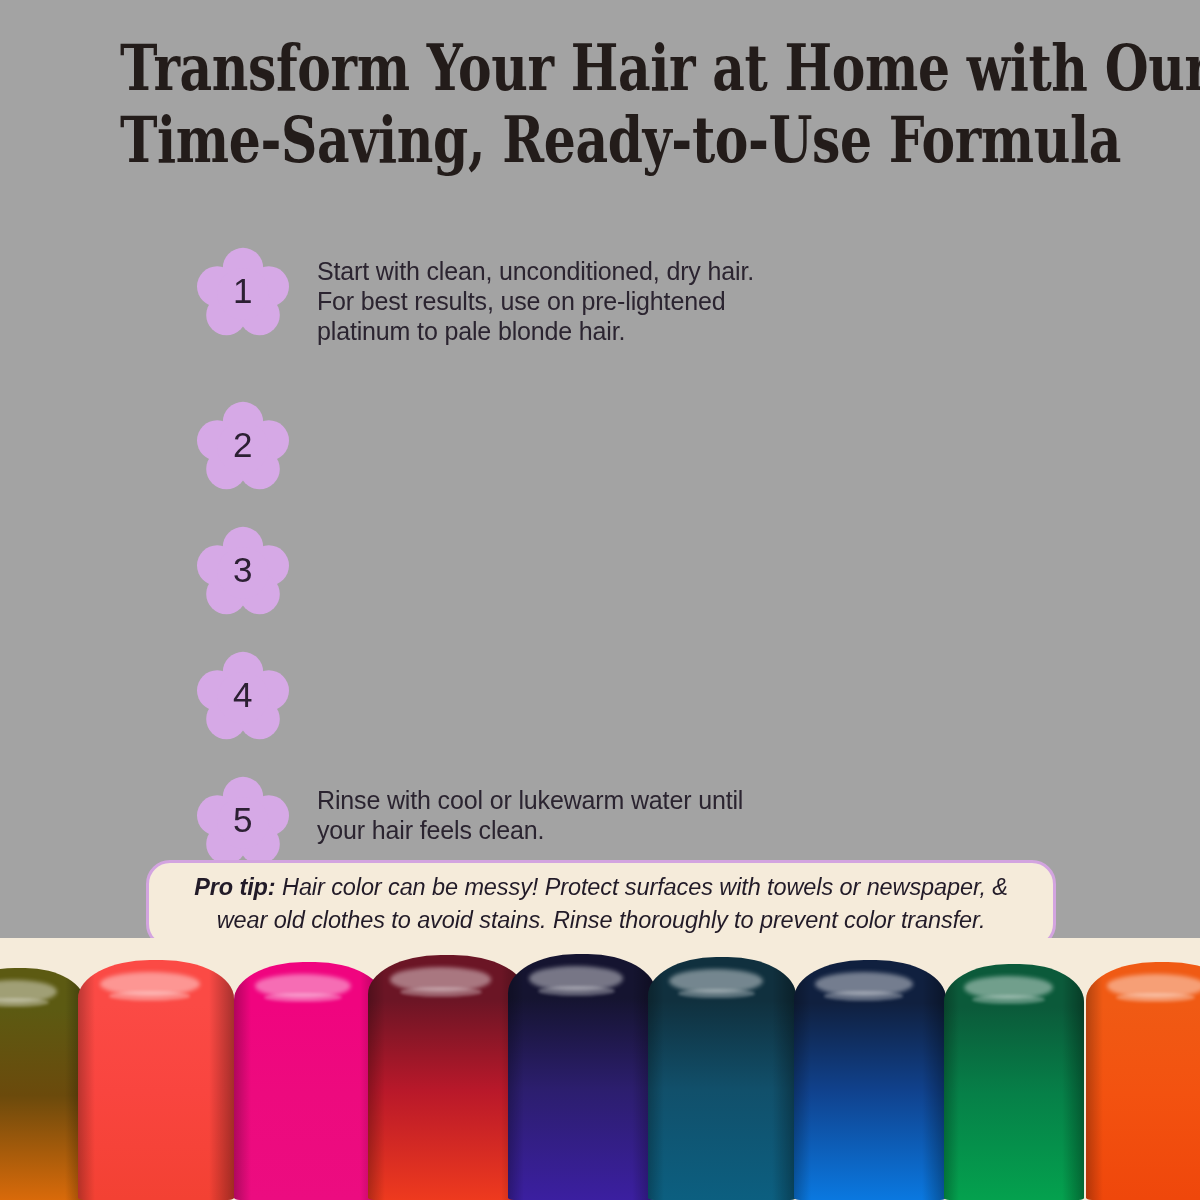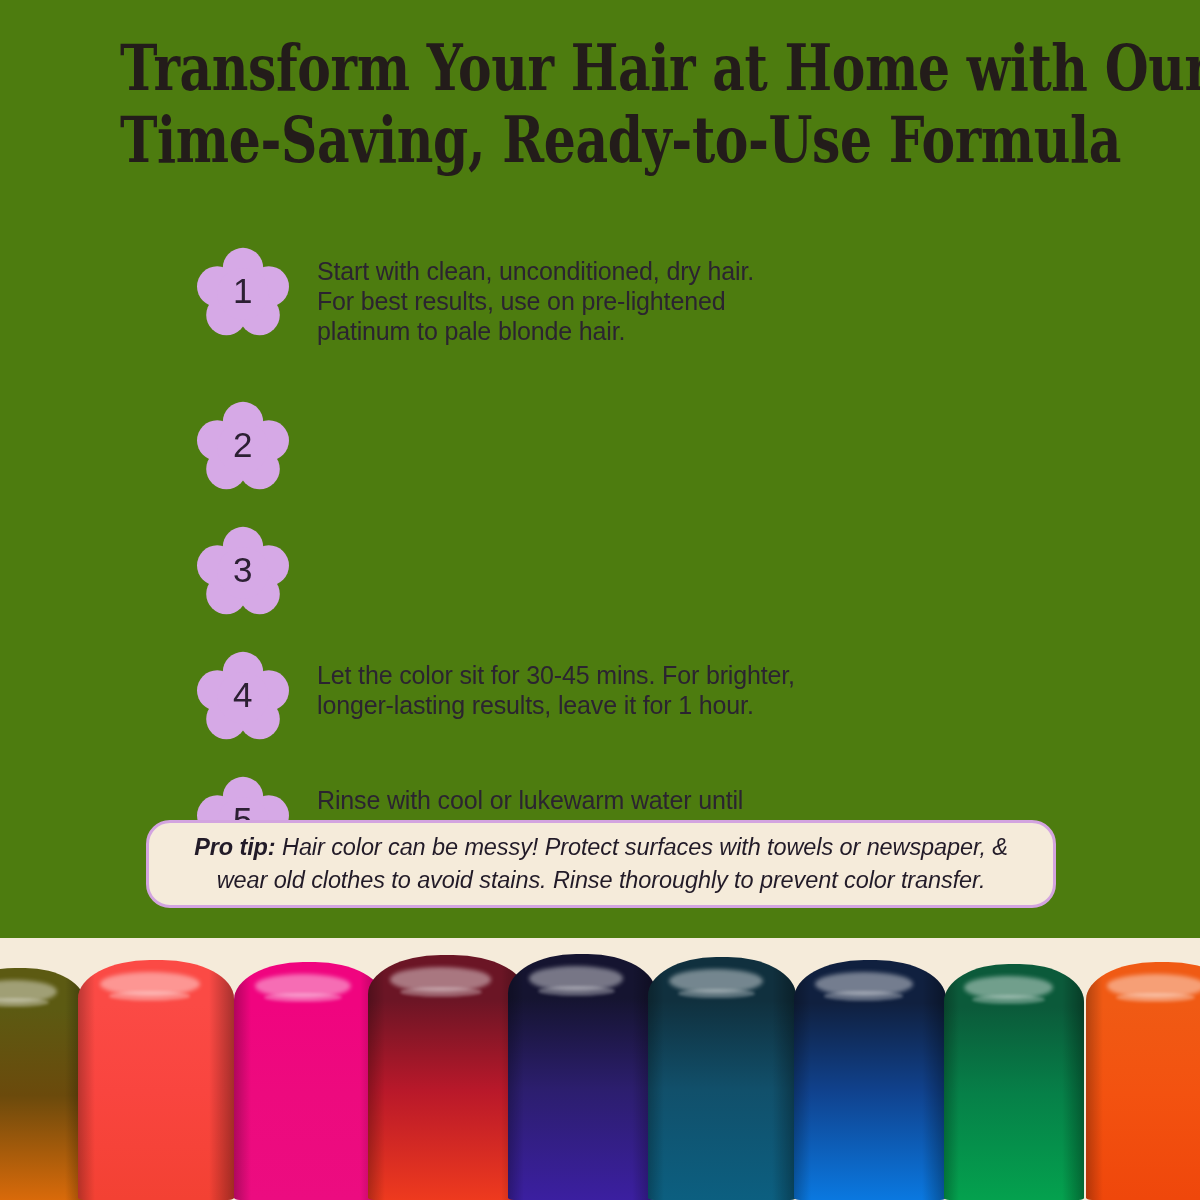--- a/index.html
+++ b/index.html
@@ -7,21 +7,21 @@
   html, body {
     width:1200px; height:1200px;
     background:#F5EBDA;
     font-family:"Liberation Sans", sans-serif;
     overflow:hidden;
   }
 
   #page {
     position:relative;
     width:1200px; height:1200px;
-    background:#4d7c0f;
+    background:#a3a3a3;
     overflow:hidden;
   }
 
   
   .headline {
     position:absolute;
     left:0; top:38px;
     width:1200px;
     text-align:center;
     font-family:"DejaVu Serif", "Liberation Serif", serif;
@@ -79,21 +79,21 @@
 
   .step-1 { margin-top:0px; }
   .step-2 { margin-top:54px; }
   .step-3 { margin-top:33px; }
   .step-4 { margin-top:33px; }
   .step-5 { margin-top:33px; }
 
   
   .protip {
     position:absolute;
-    left:146px; top:820px;
+    left:146px; top:860px;
     width:910px; height:88px;
     border:3px solid #D3A4E0;
     border-radius:24px;
     background:#F5EBDA;
     display:flex; align-items:center; justify-content:center;
     padding:0 26px;
   }
   .protip-text {
     font-family:"Liberation Sans", sans-serif;
     font-style:italic;
@@ -221,22 +221,20 @@
             <circle cx="50" cy="24" r="22"></circle>
             <circle cx="22" cy="44" r="22"></circle>
             <circle cx="78" cy="44" r="22"></circle>
             <circle cx="32" cy="75" r="22"></circle>
             <circle cx="68" cy="75" r="22"></circle>
             <circle cx="50" cy="52" r="28"></circle>
           </g>
         </svg>
         <span class="num">4</span>
       </div>
-      <div class="step-text">Let the color sit for 30-45 mins. For brighter,
-longer-lasting results, leave it for 1 hour.</div>
     </div>
 
     <div class="step step-5">
       <div class="step-badge">
         <svg viewBox="0 0 100 100" aria-hidden="true">
           <g fill="#D6A9E6">
             <circle cx="50" cy="24" r="22"></circle>
             <circle cx="22" cy="44" r="22"></circle>
             <circle cx="78" cy="44" r="22"></circle>
             <circle cx="32" cy="75" r="22"></circle>

